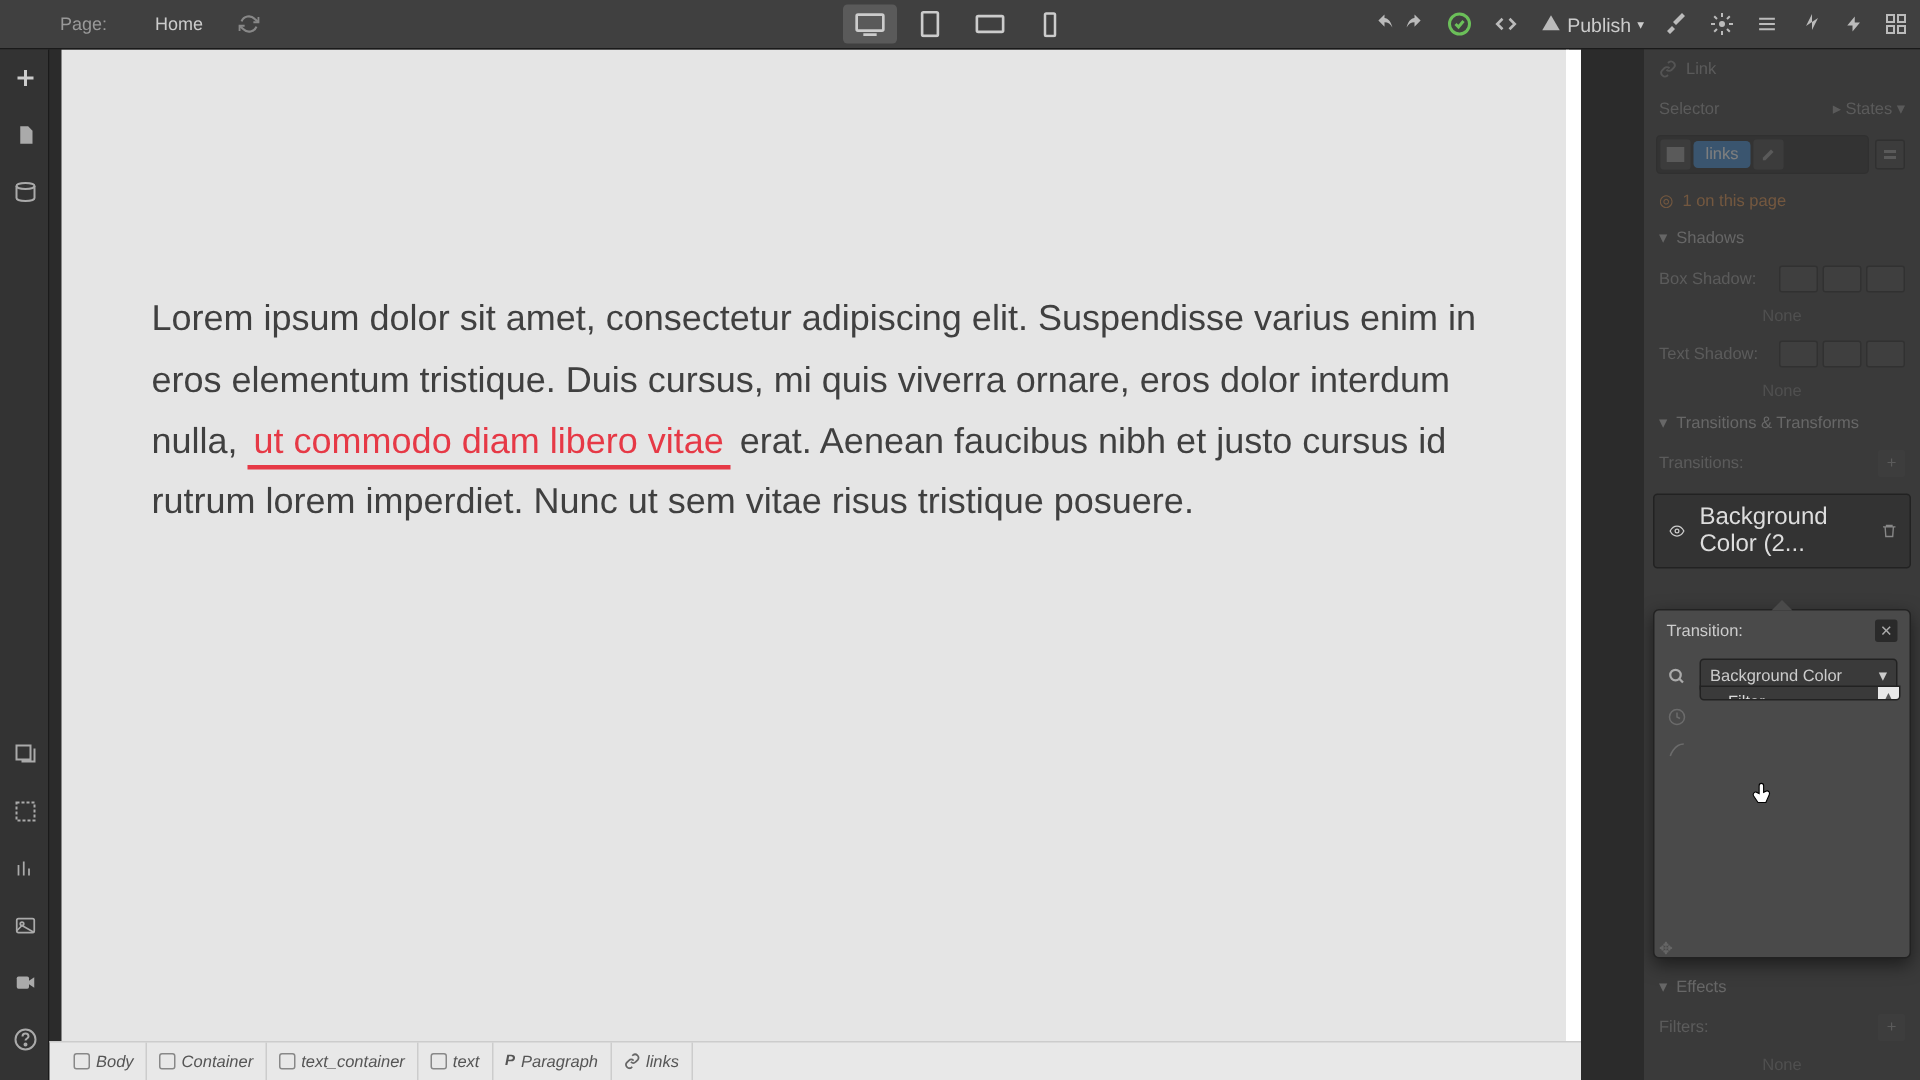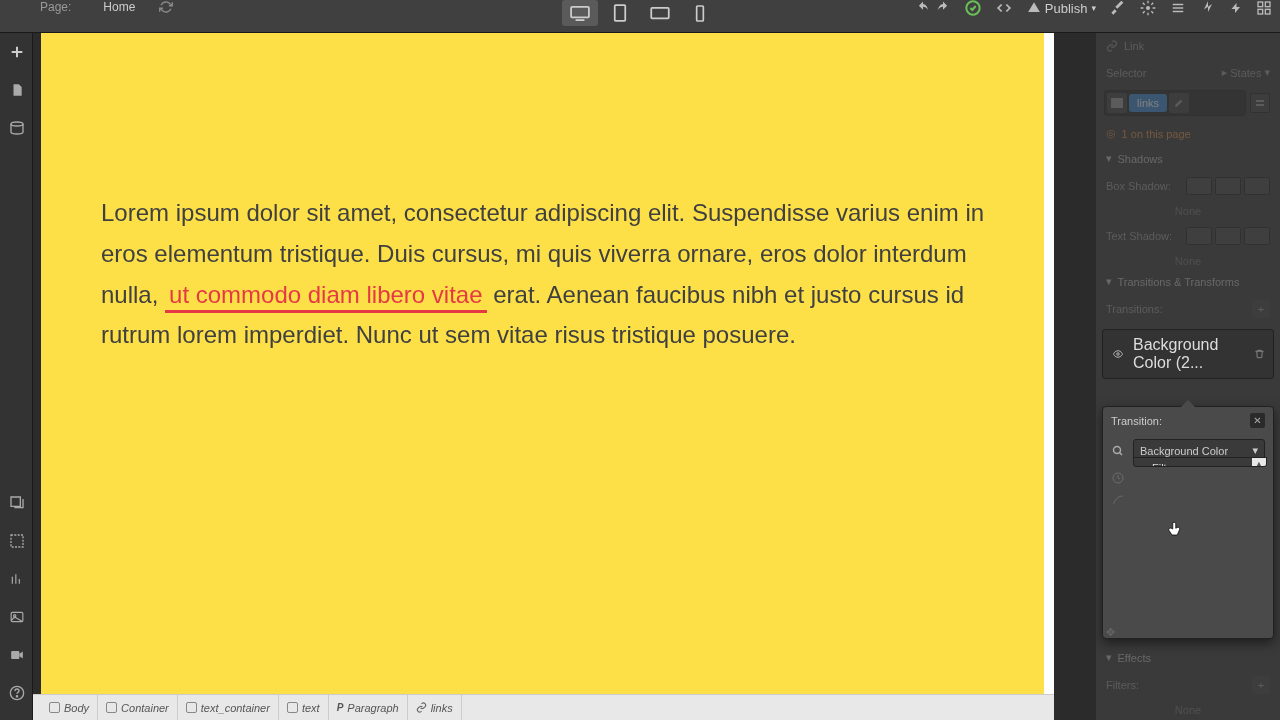--- a/index.html
+++ b/index.html
@@ -1,19 +1,19 @@
 <!DOCTYPE html>
 <html><head>
 <meta charset="utf-8">
 <style>
 * { margin: 0; padding: 0; box-sizing: border-box; font-family: Arial, sans-serif; }
 body { width: 1280px; height: 720px; overflow: hidden; background: #2b2b2b; position: relative; }
 
 
-.topbar { height: 33px; background: #404040; display: flex; align-items: flex-start; position: relative; border-bottom: 1px solid #1a1a1a; }
+.topbar { height: 33px; background: #404040; display: flex; align-items: center; position: relative; border-bottom: 1px solid #1a1a1a; }
 .topbar-left { display: flex; align-items: center; gap: 10px; padding-left: 40px; }
 .page-label { color: #999; font-size: 12px; }
 .page-name { color: #ccc; font-size: 12px; margin-left: 22px; }
 .refresh-icon { color: #888; cursor: pointer; }
 .topbar-center { position: absolute; left: 50%; transform: translateX(-50%); display: flex; align-items: center; gap: 4px; }
 .device-btn { width: 36px; height: 26px; display: flex; align-items: center; justify-content: center; border-radius: 3px; cursor: pointer; }
 .device-btn.active { background: #5a5a5a; }
 .device-btn svg { stroke: #ccc; }
 .topbar-right { position: absolute; right: 8px; display: flex; align-items: center; gap: 14px; }
 .tb-icon { color: #bbb; cursor: pointer; display: flex; align-items: center; }
@@ -21,21 +21,21 @@
 .check-ok { color: #6bbf59; }
 
 
 .left-rail { position: absolute; left: 0; top: 33px; bottom: 0; width: 33px; background: #333; display: flex; flex-direction: column; border-right: 1px solid #1a1a1a; }
 .left-rail-top, .left-rail-bottom { display: flex; flex-direction: column; }
 .left-rail-bottom { margin-top: auto; margin-bottom: 8px; }
 .rail-btn { width: 33px; height: 38px; display: flex; align-items: center; justify-content: center; color: #aaa; cursor: pointer; }
 
 
 .canvas-area { position: absolute; left: 33px; top: 33px; right: 226px; bottom: 26px; background: #2b2b2b; overflow: hidden; }
-.canvas-page { position: absolute; left: 8px; right: 8px; top: 0; bottom: 0; background: #fde047; }
+.canvas-page { position: absolute; left: 8px; right: 8px; top: 0; bottom: 0; background: #e5e5e5; }
 .canvas-scrollbar { position: absolute; right: 0; top: 0; width: 10px; bottom: 0; background: #fff; }
 .content-text { padding: 160px 60px 0 60px; font-size: 24px; line-height: 1.7; color: #404040; }
 .link-styled { color: #e63946; border-bottom: 3px solid #e63946; padding: 0 4px 2px 4px; }
 
 
 .breadcrumb { position: absolute; left: 33px; right: 226px; bottom: 0; height: 26px; background: #e8e8e8; border-top: 1px solid #ccc; display: flex; align-items: center; padding: 0 8px; gap: 0; font-size: 11px; color: #555; }
 .bc-item { display: flex; align-items: center; gap: 4px; padding: 0 8px; border-right: 1px solid #ccc; height: 100%; cursor: pointer; font-style: italic; }
 .bc-icon { width: 11px; height: 11px; border: 1px solid #888; border-radius: 2px; }
 
 

